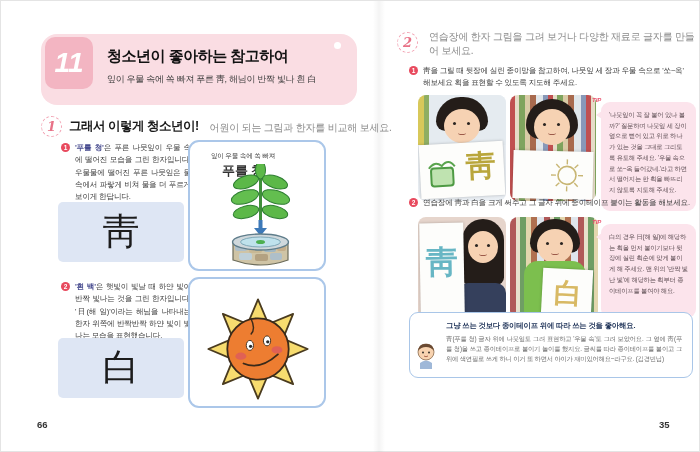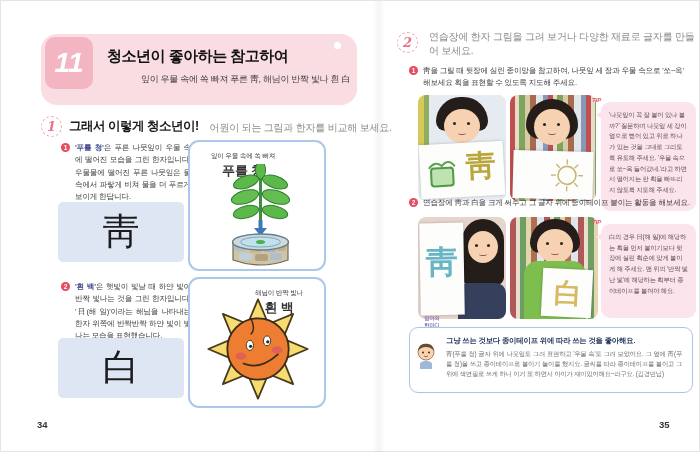--- a/index.html
+++ b/index.html
@@ -8,21 +8,21 @@
   .spread { position:absolute; left:0; top:0; width:700px; height:452px; background:#fff; border:1px solid #e4e4e4; }
   .gutter { position:absolute; left:372px; top:0; width:12px; height:452px;
             background:linear-gradient(90deg, rgba(0,0,0,0) 0%, rgba(0,0,0,.045) 50%, rgba(0,0,0,0) 100%); }
 
   
   .banner { position:absolute; left:40px; top:33px; width:316px; height:71px; background:#fadde3; border-radius:16px; }
   .banner-dot { position:absolute; left:333px; top:41px; width:7px; height:7px; background:#fff; border-radius:50%; }
   .lesson-no { position:absolute; left:44px; top:36px; width:48px; height:52px; background:#f3b5c2; border-radius:10px;
                color:#fff; font-weight:bold; font-style:italic; font-size:28px; display:flex; align-items:center; justify-content:center; }
   .lesson-title { position:absolute; left:106px; top:46px; font-size:15px; font-weight:bold; color:#111; letter-spacing:-0.5px; }
-  .lesson-sub { position:absolute; left:106px; top:72px; font-size:9px; color:#3c3c3c; letter-spacing:-0.3px;margin-left:34px; }
+  .lesson-sub { position:absolute; left:106px; top:72px; font-size:9px; color:#3c3c3c; letter-spacing:-0.3px; }
 
   
   .sec-head { position:absolute; display:flex; align-items:center; gap:7px; }
   .sec-num { width:21px; height:21px; border:1.6px dashed #f2a4b4; border-radius:50%; color:#e87287;
              font-family:"DejaVu Serif", serif; font-style:italic; font-weight:bold; font-size:13px;
              display:flex; align-items:center; justify-content:center; flex:0 0 auto; }
   .sec-title { font-size:12.5px; font-weight:bold; color:#1a1a1a; letter-spacing:-0.5px; }
   .sec-cap { font-size:10px; color:#8a8a8a; margin-left:4px; padding-top:3px; letter-spacing:-0.2px; }
 
   
@@ -138,39 +138,35 @@
   <div class="item" style="left:60px; top:280px; width:130px;">
     <div class="item-num">2</div>
     <div class="item-text"><span class="item-lead">'흰 백'</span><span>은 햇빛이 빛날 때 하얀 빛이 반짝 빛나는 것을 그린 한자입니다. '日(해 일)'이라는 해님을 나타내는 한자 위쪽에 반짝반짝 하얀 빛이 빛나는 모습을 표현했습니다.</span></div>
   </div>
 
   <div class="hanja-box" style="left:57px; top:337px;">
     <span>白</span>
   </div>
 
   <div class="illus-box" style="left:187px; top:276px;">
-    <div class="illus-label" style="right:8px; top:9px; width:74px;">
-      <span>해님이 반짝 빛나</span><br>
-      <b>흰 백</b>
-    </div>
     <svg width="120" height="112" style="position:absolute; left:8px; top:14px;" viewBox="0 0 120 124">
       <polygon points="115,62 87.7,73.5 98.9,100.9 71.5,89.7 60,117 48.5,89.7 21.1,100.9 32.3,73.5 5,62 32.3,50.5 21.1,23.1 48.5,34.3 60,7 71.5,34.3 98.9,23.1 87.7,50.5" fill="#f7dc6f" stroke="#4a3b1f" stroke-width="2" stroke-linejoin="round"></polygon>
       <circle cx="60" cy="62" r="34" fill="#ed7d31" stroke="#3a2a1a" stroke-width="2"></circle>
       <path d="M52 28 Q58 40 52 46" fill="none" stroke="#3a2a1a" stroke-width="1.6"></path>
       <ellipse cx="51" cy="58" rx="4" ry="5.5" fill="#fff" stroke="#3a2a1a" stroke-width="1"></ellipse>
       <circle cx="51.8" cy="59" r="1.8" fill="#2a2a2a"></circle>
       <ellipse cx="70" cy="53" rx="4" ry="5.5" fill="#fff" stroke="#3a2a1a" stroke-width="1"></ellipse>
       <circle cx="70.8" cy="54" r="1.8" fill="#2a2a2a"></circle>
       <ellipse cx="41" cy="70" rx="6" ry="4" fill="#dd5c5c" opacity="0.85"></ellipse>
       <ellipse cx="81" cy="63" rx="6" ry="4" fill="#dd5c5c" opacity="0.85"></ellipse>
       <path d="M44 78 Q62 86 82 68" fill="none" stroke="#3a2a1a" stroke-width="2" stroke-linecap="round"></path>
     </svg>
   </div>
 
-  <div class="page-num" style="left:36px; top:418px;">34</div>
+  <div class="page-num" style="left:36px; top:418px;">66</div>
 
   <div class="sec-head" style="left:396px; top:26px;">
     <div class="sec-num">2</div>
     <div class="sec-cap">연습장에 한자 그림을 그려 보거나 다양한 재료로 글자를 만들어 보세요.</div>
   </div>
 
   <div class="act" style="left:408px; top:64px; width:282px;">
     <div class="item-num">1</div>
     <div class="act-text">靑을 그릴 때 뒷장에 실린 종이망을 참고하여, 나뭇잎 세 장과 우물 속으로 '쏘~옥' 해보세요 획을 표현할 수 있도록 지도해 주세요.</div>
   </div>
@@ -256,21 +252,21 @@
   <div class="tip-label" style="left:591px; top:218px;">TIP</div>
   <div class="tip-box" style="left:600px; top:223px; height:94px;">
     <div class="tail"></div>
     <div class="tip-text">白의 경우 日(해 일)에 해당하는 획을 먼저 붙이기보다 뒷장에 실린 획순에 맞게 붙이게 해 주세요. 맨 위의 '반짝 빛난 빛'에 해당하는 획부터 종이테이프를 붙여야 해요.</div>
   </div>
 
   <div class="review-label" style="left:418px; top:314px; width:26px;">
     <span>엄마의</span><br>
     <span>한마디</span>
   </div>
-  <div class="review-box" style="left:408px; top:326px;">
+  <div class="review-box" style="left:408px; top:311px;">
     <div class="review-title">그냥 쓰는 것보다 종이테이프 위에 따라 쓰는 것을 좋아해요.</div>
     <div class="review-body">靑(푸를 청) 글자 위에 나뭇잎도 그려 표현하고 '우물 속'도 그려 보았어요. 그 옆에 靑(푸를 청)을 쓰고 종이테이프로 붙이기 놀이를 했지요. 글씨를 따라 종이테이프를 붙이고 그 위에 색연필로 쓰게 하니 이거 또 하면서 아이가 재미있어해요~라구요. (김경빈님)</div>
   </div>
   <svg class="review-avatar" viewBox="0 0 22 28">
     <circle cx="11" cy="11" r="8" fill="#f8d3b0" stroke="#8a6a4a" stroke-width="0.8"></circle>
     <path d="M3 10 Q4 2 11 3 Q18 2 19 10 Q16 6 11 6 Q6 6 3 10 Z" fill="#6a4a32"></path>
     <circle cx="8" cy="11.5" r="1" fill="#33302a"></circle>
     <circle cx="14" cy="11.5" r="1" fill="#33302a"></circle>
     <path d="M9 15 Q11 16.5 13 15" fill="none" stroke="#a35b46" stroke-width="0.9"></path>
     <path d="M5 22 Q11 17 17 22 L17 28 L5 28 Z" fill="#9fb8d8"></path>

